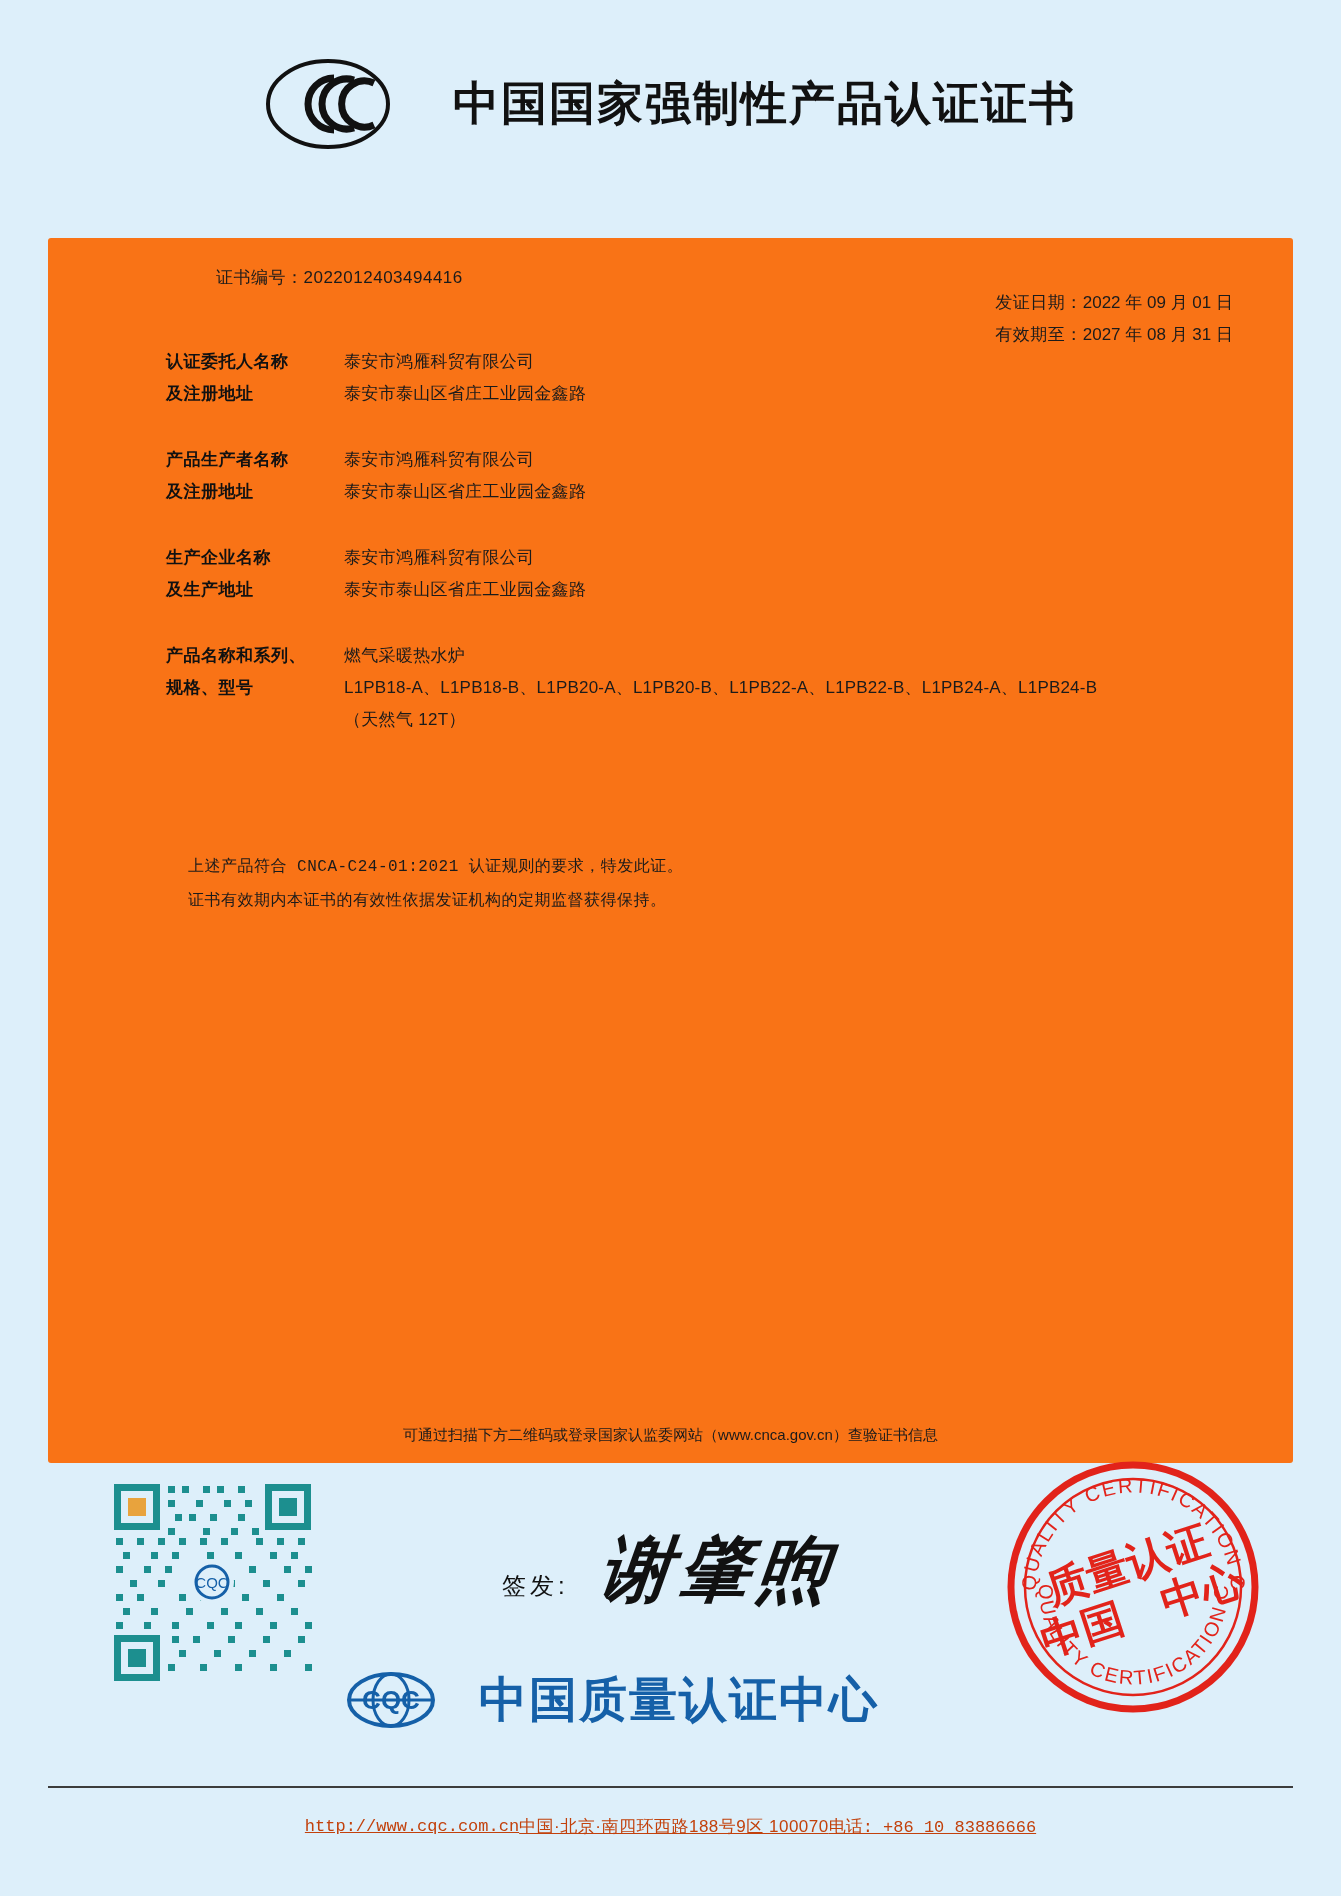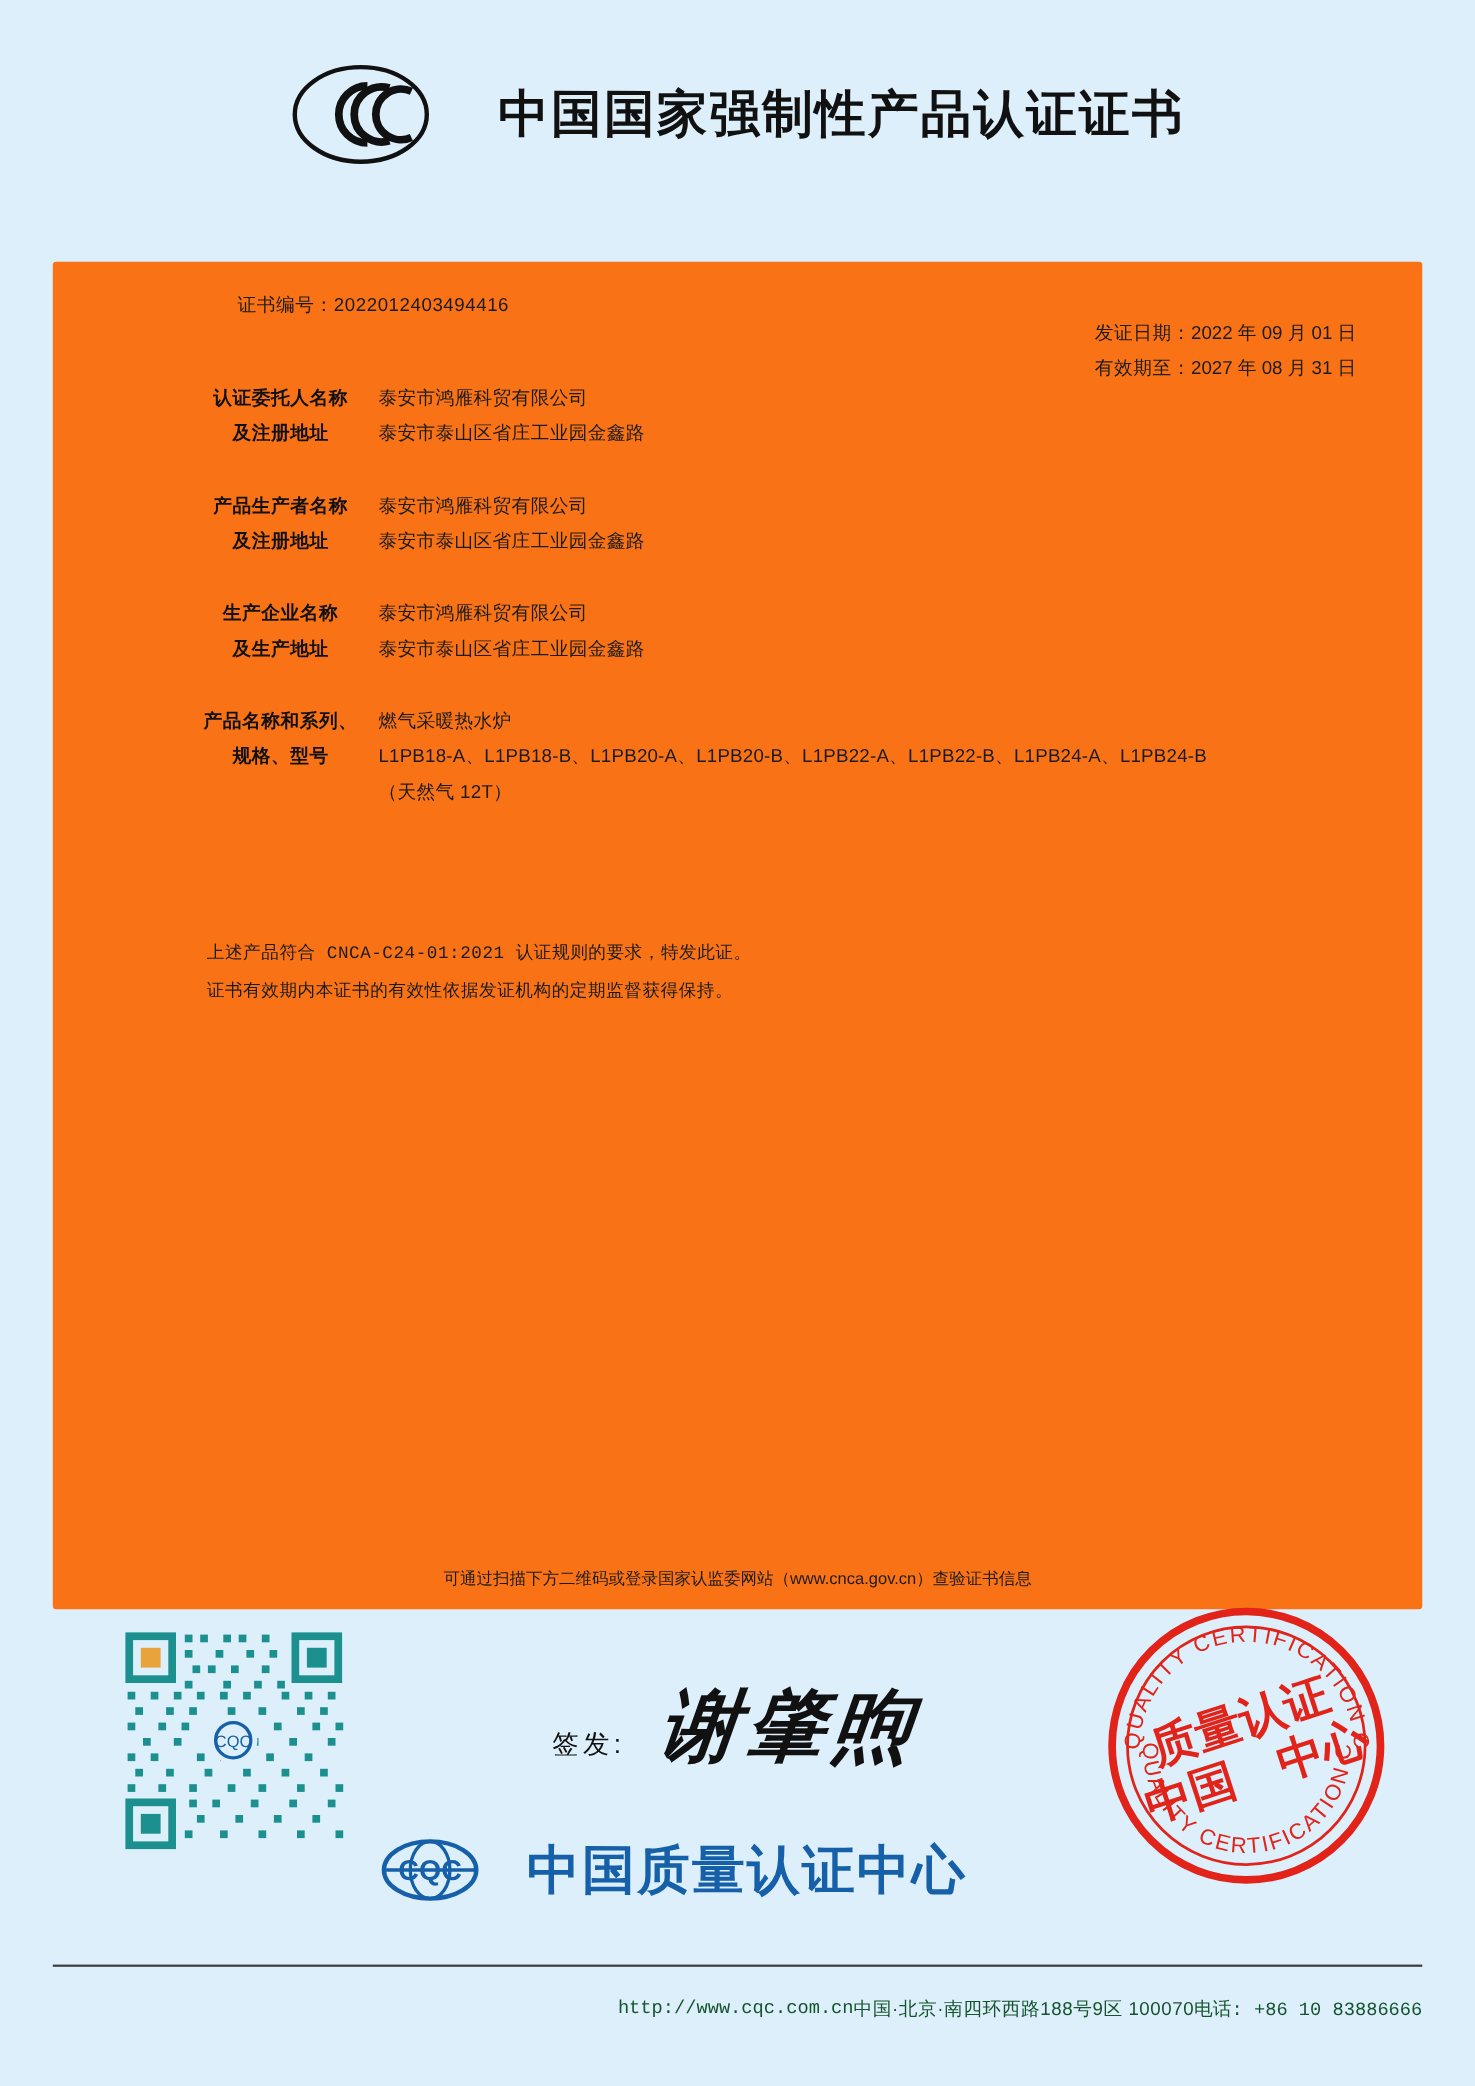--- a/index.html
+++ b/index.html
@@ -92,21 +92,20 @@
     margin-bottom: 34px;
   }
   .field .label {
     width: 178px;
     flex: 0 0 178px;
     font-size: 17px;
     font-weight: bold;
     line-height: 32px;
     color: #111;
     letter-spacing: 0.5px;
-    text-align: center;
   }
   .field .value {
     flex: 1;
     font-size: 17px;
     line-height: 32px;
     color: #1b1b1b;
     letter-spacing: 0.3px;
   }
   .field .value .mono {
     font-family: "Liberation Sans", sans-serif;
@@ -210,24 +209,25 @@
     height: 2px;
     background: #3c3c3c;
   }
   .footer {
     position: absolute;
     left: 48px;
     right: 48px;
     bottom: 58px;
     display: flex;
     align-items: center;
-    justify-content: flex-end;
+    justify-content: center;
     font-family: "Liberation Mono", monospace;
     font-size: 17px;
-    color: #14532d;
+    color: #c2410c;
+    text-decoration: underline;
   }
   .footer .mid {
     font-family: "Liberation Sans", sans-serif;
     letter-spacing: 0.5px;
   }
 </style>
 </head>
 <body>
 
 <div class="page">

